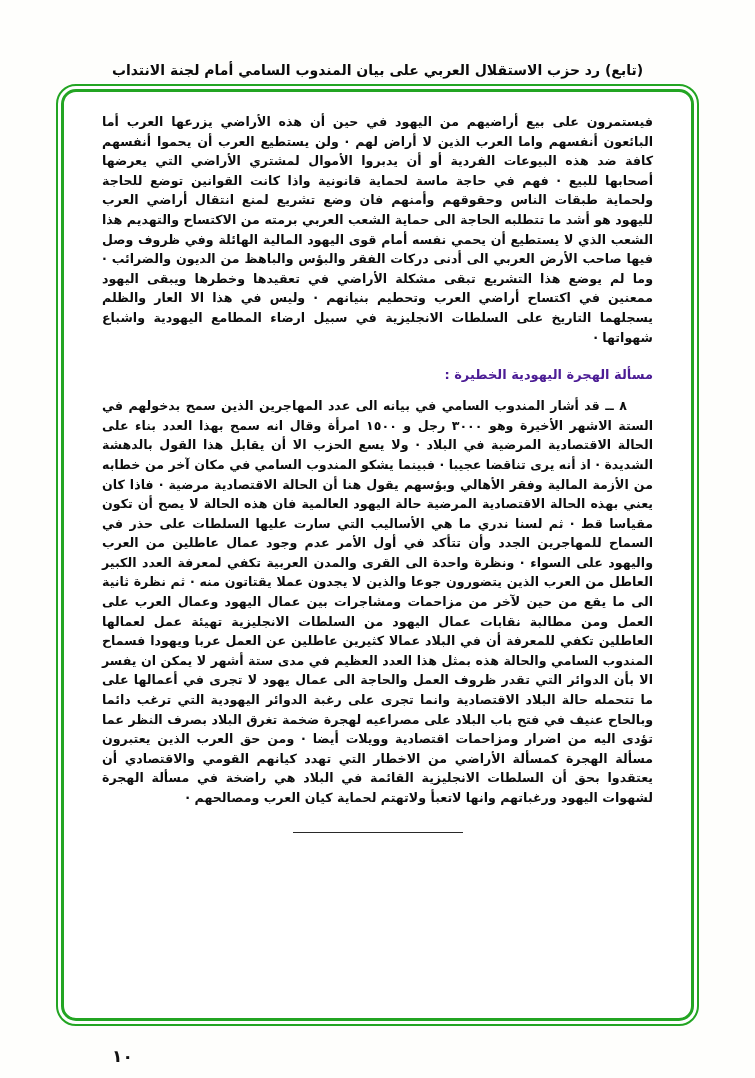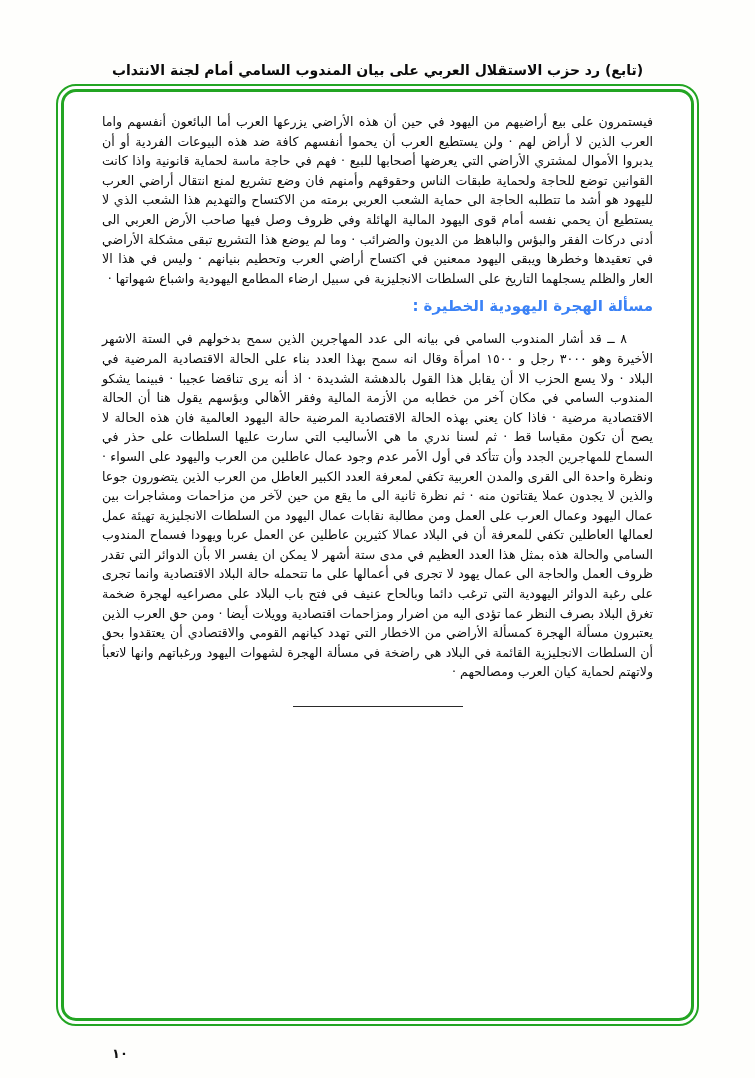--- a/index.html
+++ b/index.html
@@ -58,42 +58,42 @@
     padding: 20px 38px 12px 38px;
     overflow: hidden;
   }
   .body-paragraph {
     font-size: 12.6px;
     line-height: 19.6px;
     text-align: justify;
     text-justify: inter-word;
     margin: 0;
     color: #0d0d0d;
-    font-weight: 400;
+    font-weight: 700;
   }
   .paragraph-2 {
     text-indent: 26px;
   }
   .section-heading {
-    font-size: 15px;
+    font-size: 13px;
     font-weight: bold;
-    margin: 9px 0 14px 0;
-    color: #3b82f6;
+    margin: 20px 0 14px 0;
+    color: #4c1d95;
   }
   .separator-rule {
     width: 170px;
     border: 0;
     border-top: 1.6px solid #2a2a2a;
     margin: 24px auto 0 auto;
   }
   .page-number {
     position: absolute;
     top: 1046px;
     left: 112px;   
-    font-size: 13px;
+    font-size: 17px;
     font-weight: bold;
     color: #111;
   }
 </style>
 </head>
 <body>
 
 <div class="page" style="--frame-green: #23a523;">
 
   <div class="header">

